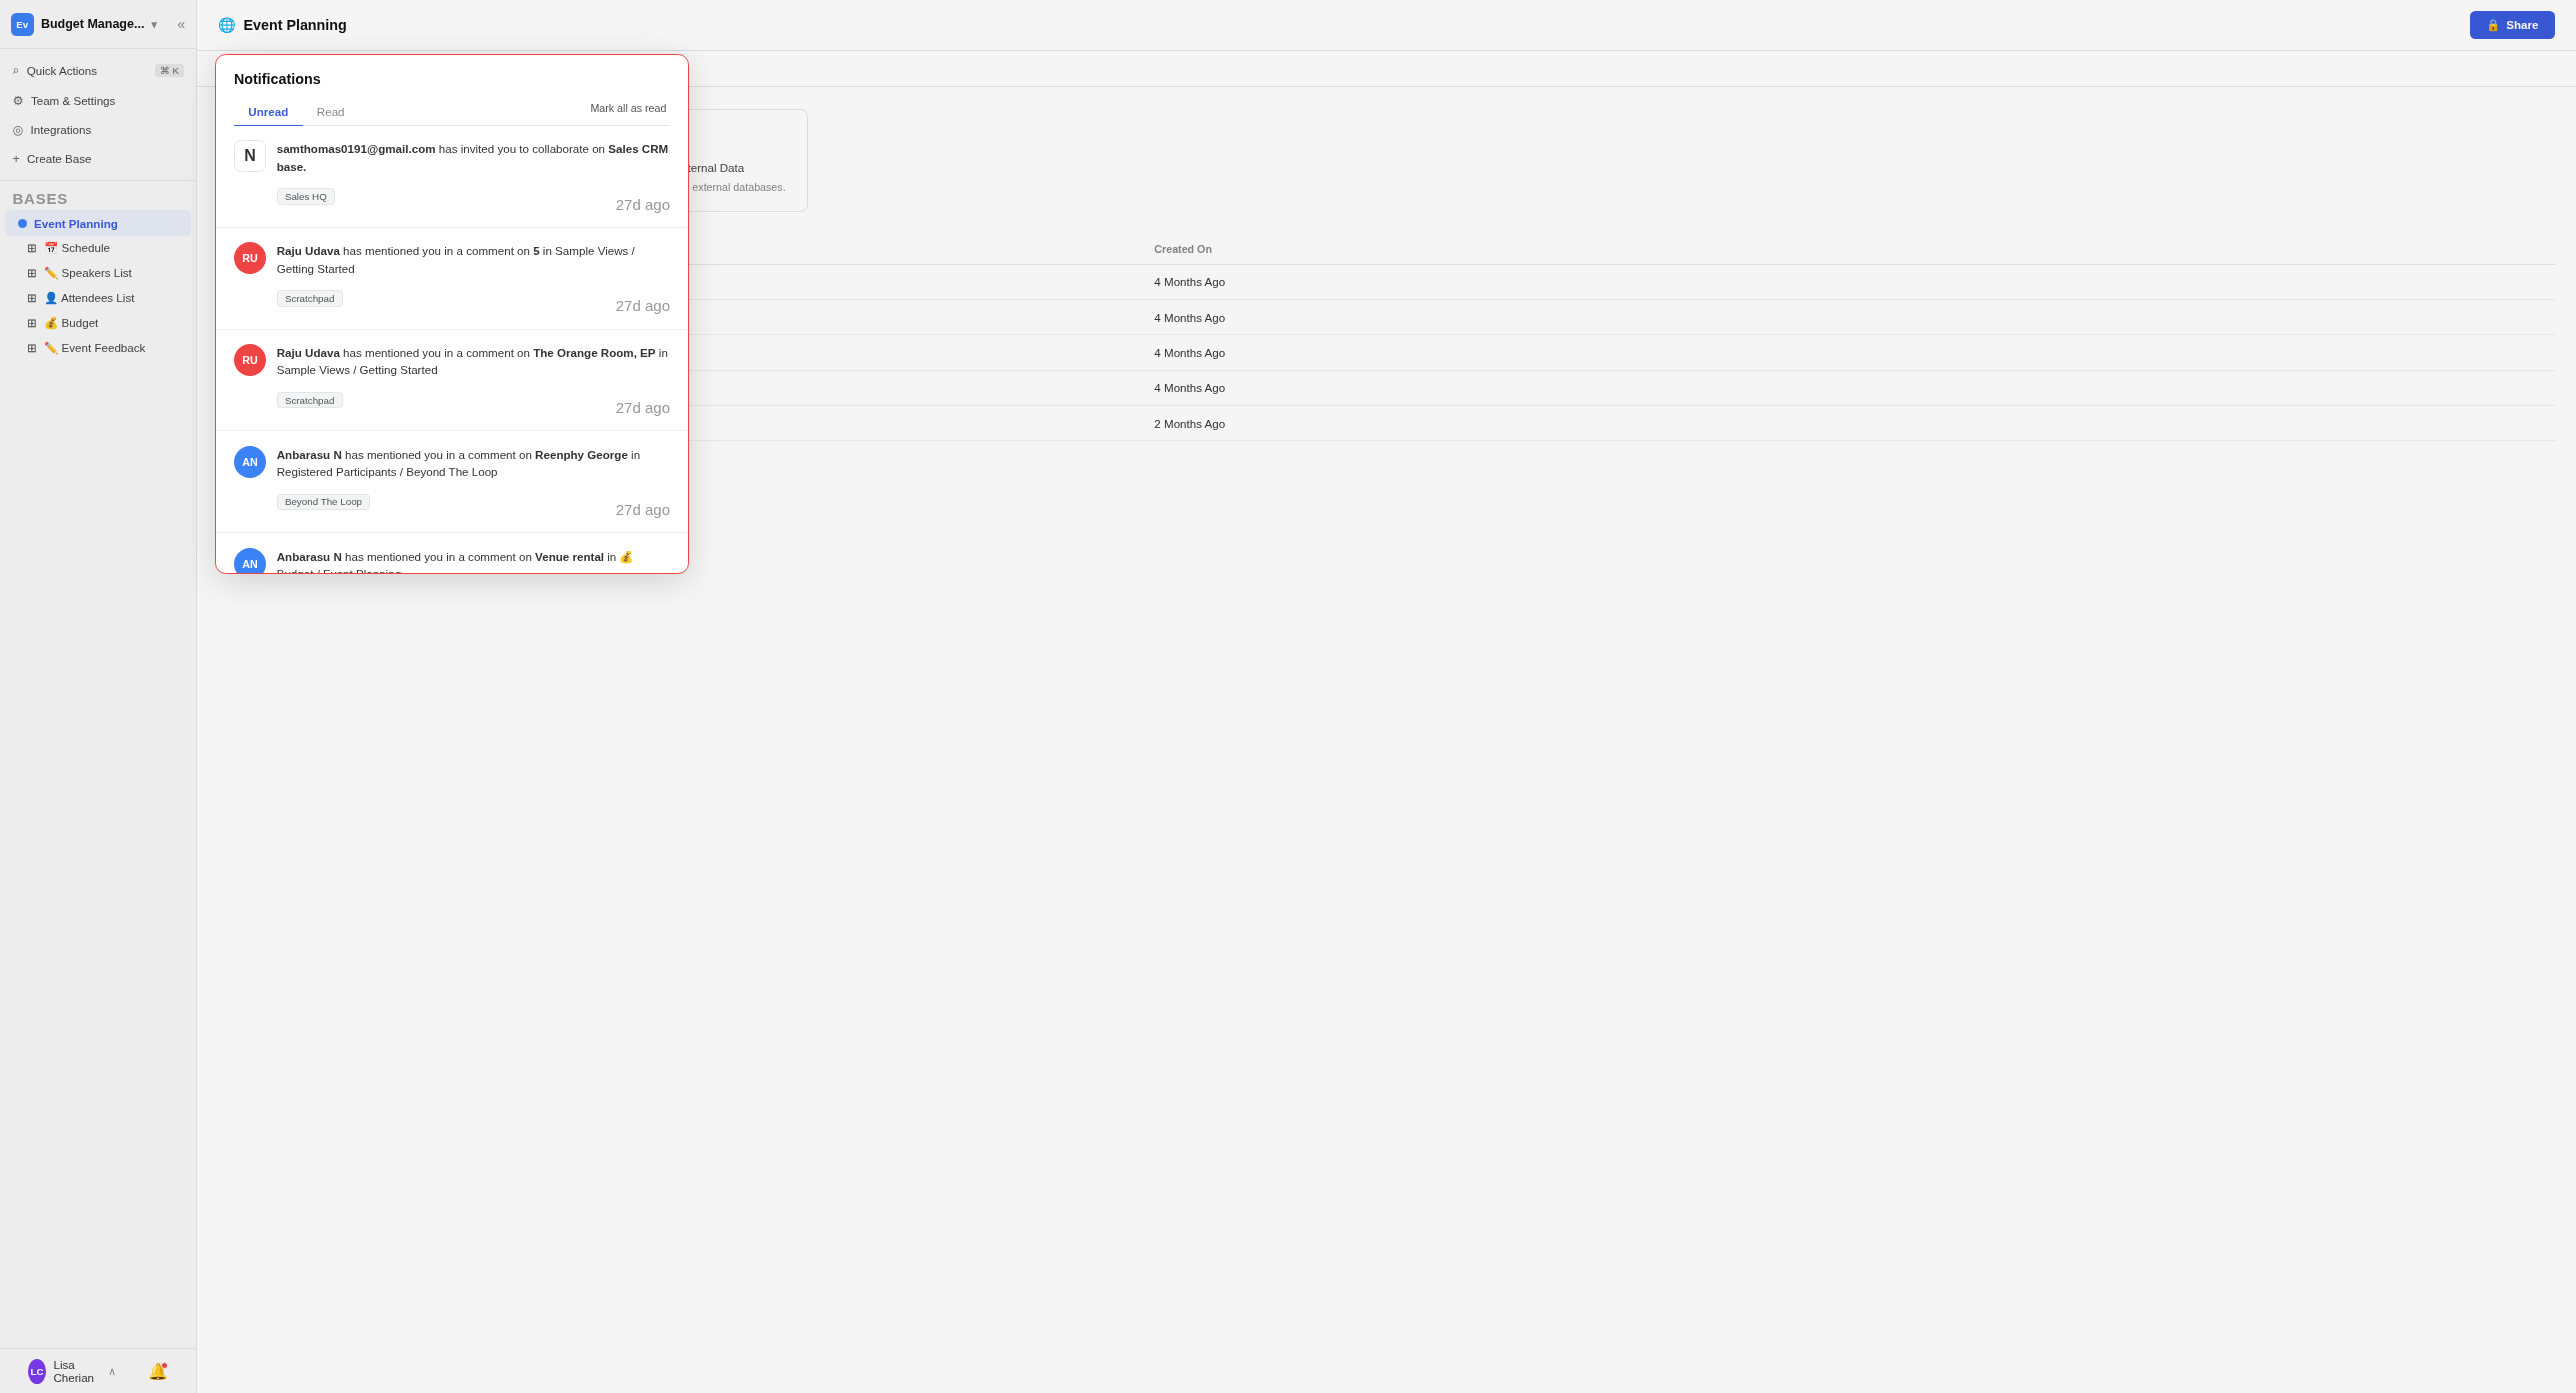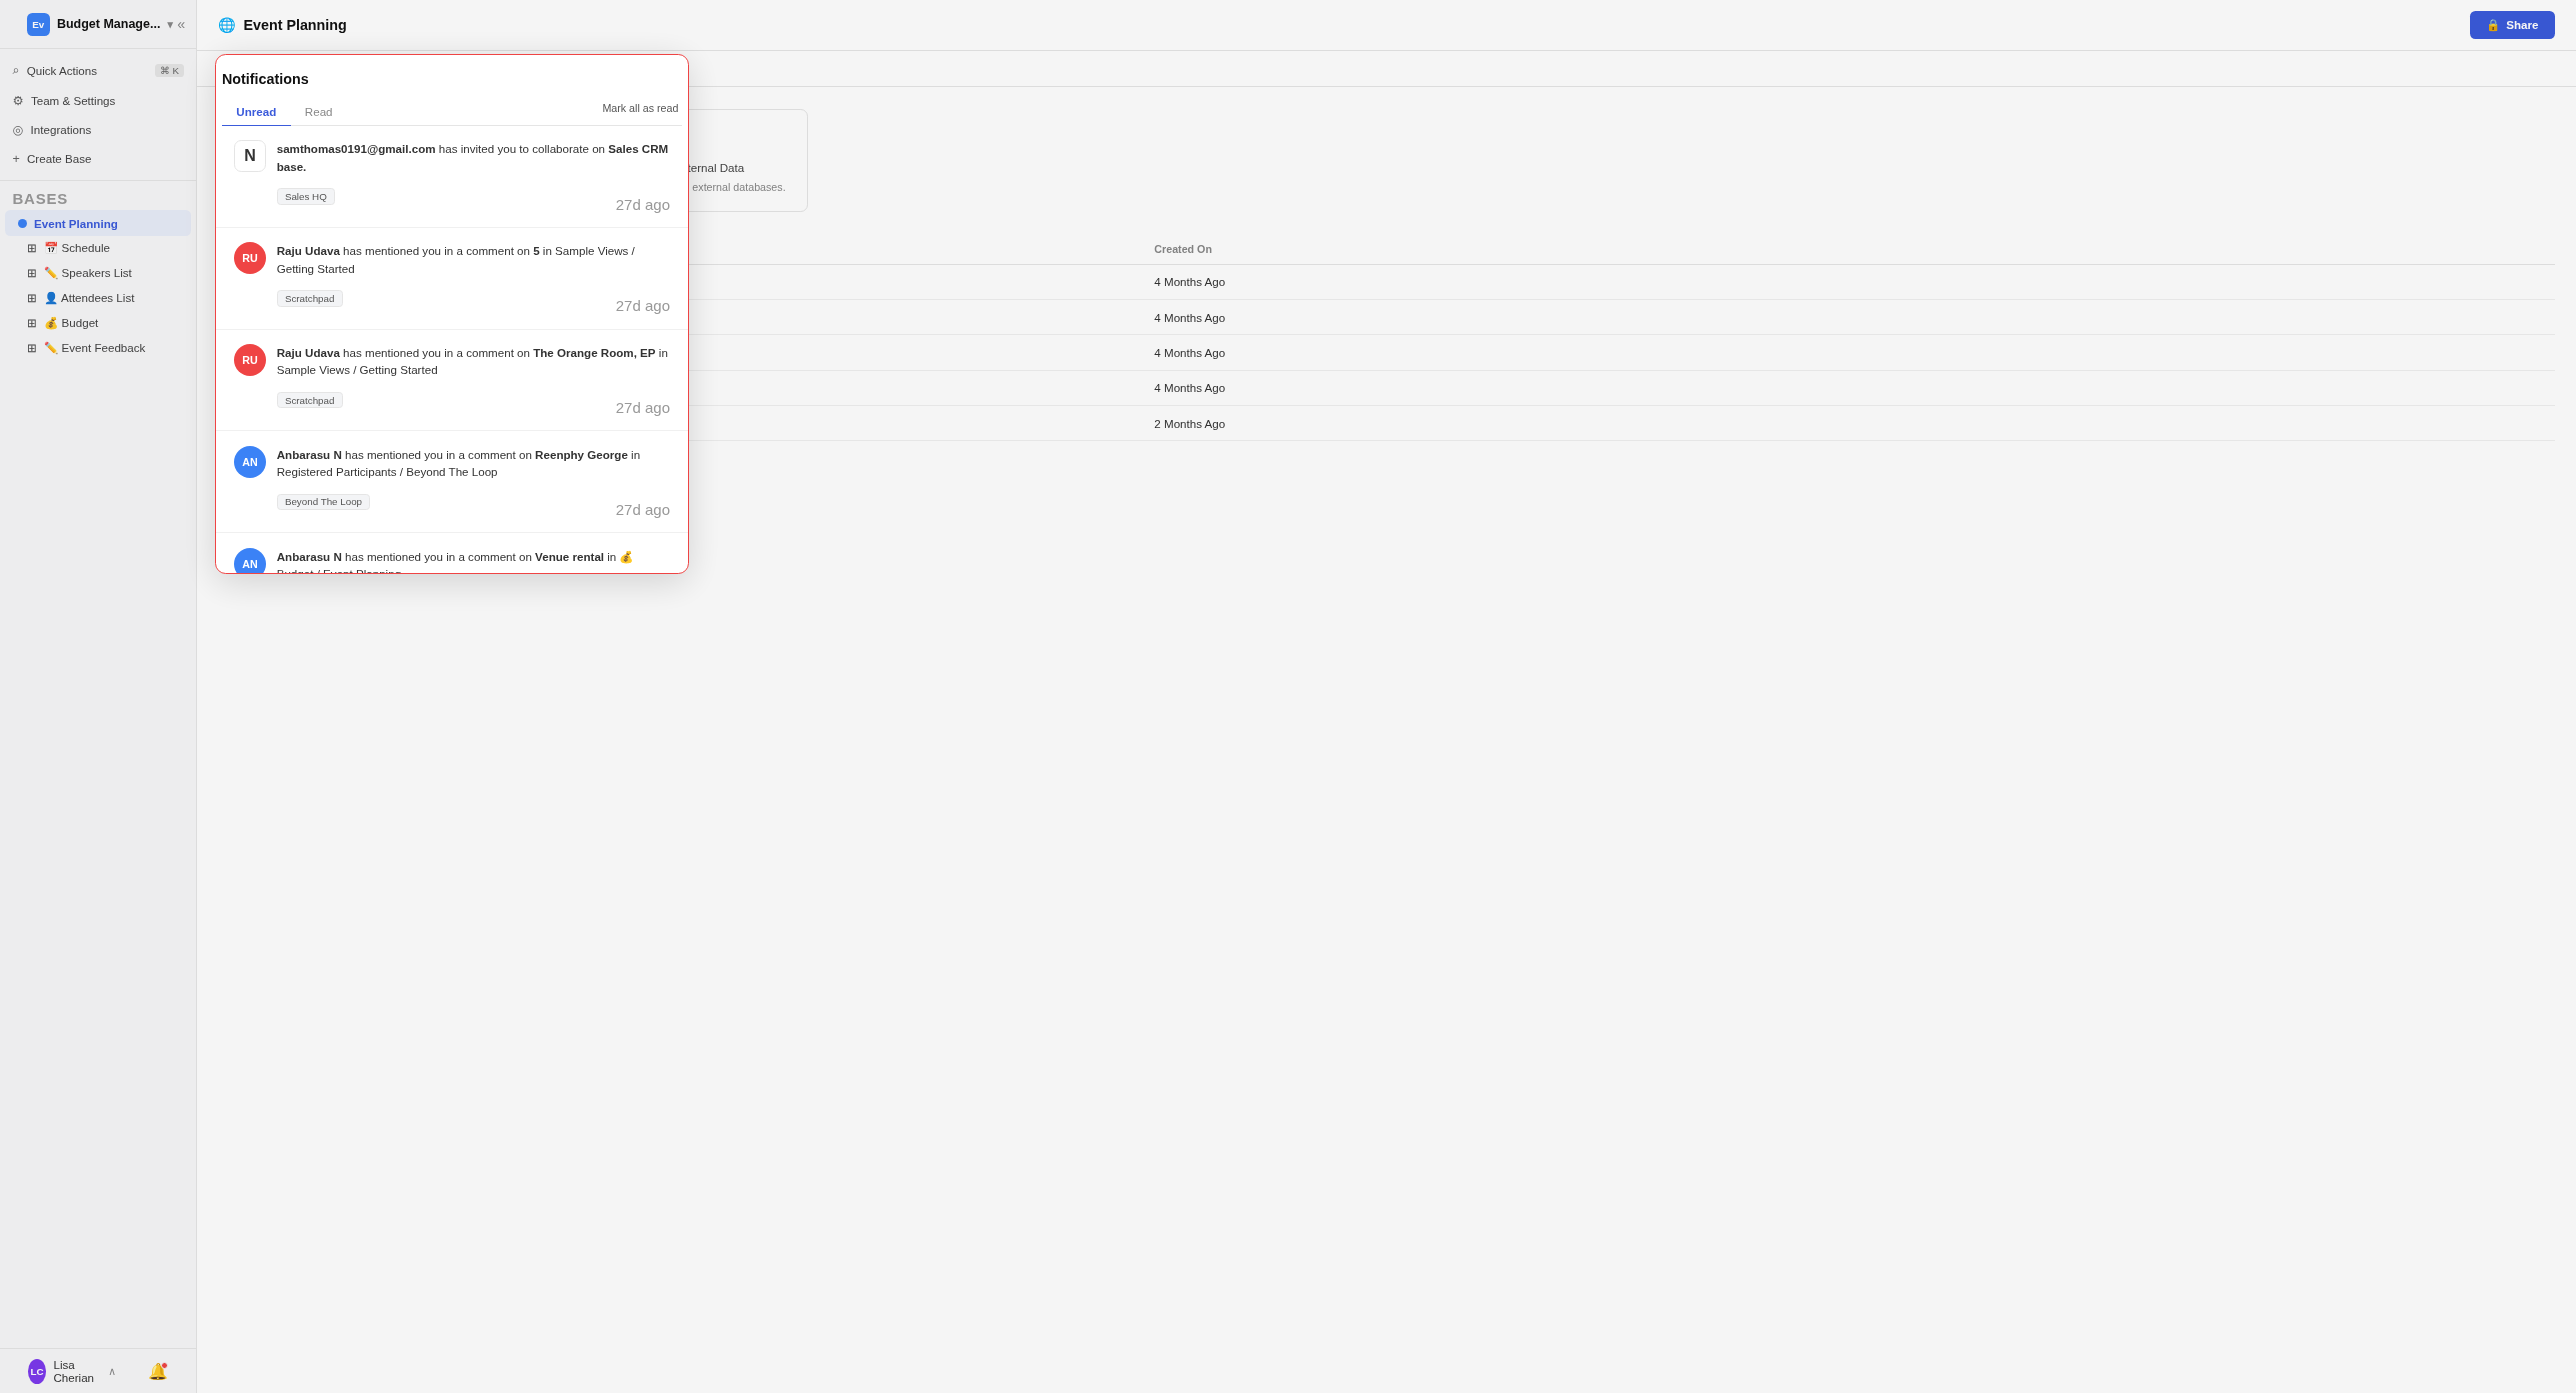--- a/index.html
+++ b/index.html
@@ -34,21 +34,20 @@
       width: 23px;
       height: 23px;
       background: #3b82f6;
       border-radius: 5.4px;
       display: flex;
       align-items: center;
       justify-content: center;
       color: #fff;
       font-size: 9.8px;
       font-weight: 700;
-      margin-left: 16px;
     }
     .chevron-icon { color: #888; font-size: 10.7px; }
     .collapse-btn { color: #888; cursor: pointer; font-size: 14.3px; }
 
     .sidebar-nav { padding: 7.2px 0; border-bottom: 0.9px solid #e5e5e5; }
     .sidebar-nav-item {
       display: flex;
       align-items: center;
       gap: 7.2px;
       padding: 7.2px 12.5px;
@@ -260,21 +259,21 @@
       left: 215px;
       width: 474px;
       background: #fff;
       border: 1.8px solid #ef4444;
       border-radius: 10.7px;
       box-shadow: 0 7.2px 36px rgba(0,0,0,0.15);
       z-index: 200;
       overflow: hidden;
     }
     .notif-panel-header {
-      padding: 16px 6px 0;
+      padding: 16px 18px 0;
     }
     .notif-title {
       font-size: 14.3px;
       font-weight: 700;
       color: #111;
       margin-bottom: 10.7px;
     }
     .notif-tabs {
       display: flex;
       align-items: center;

